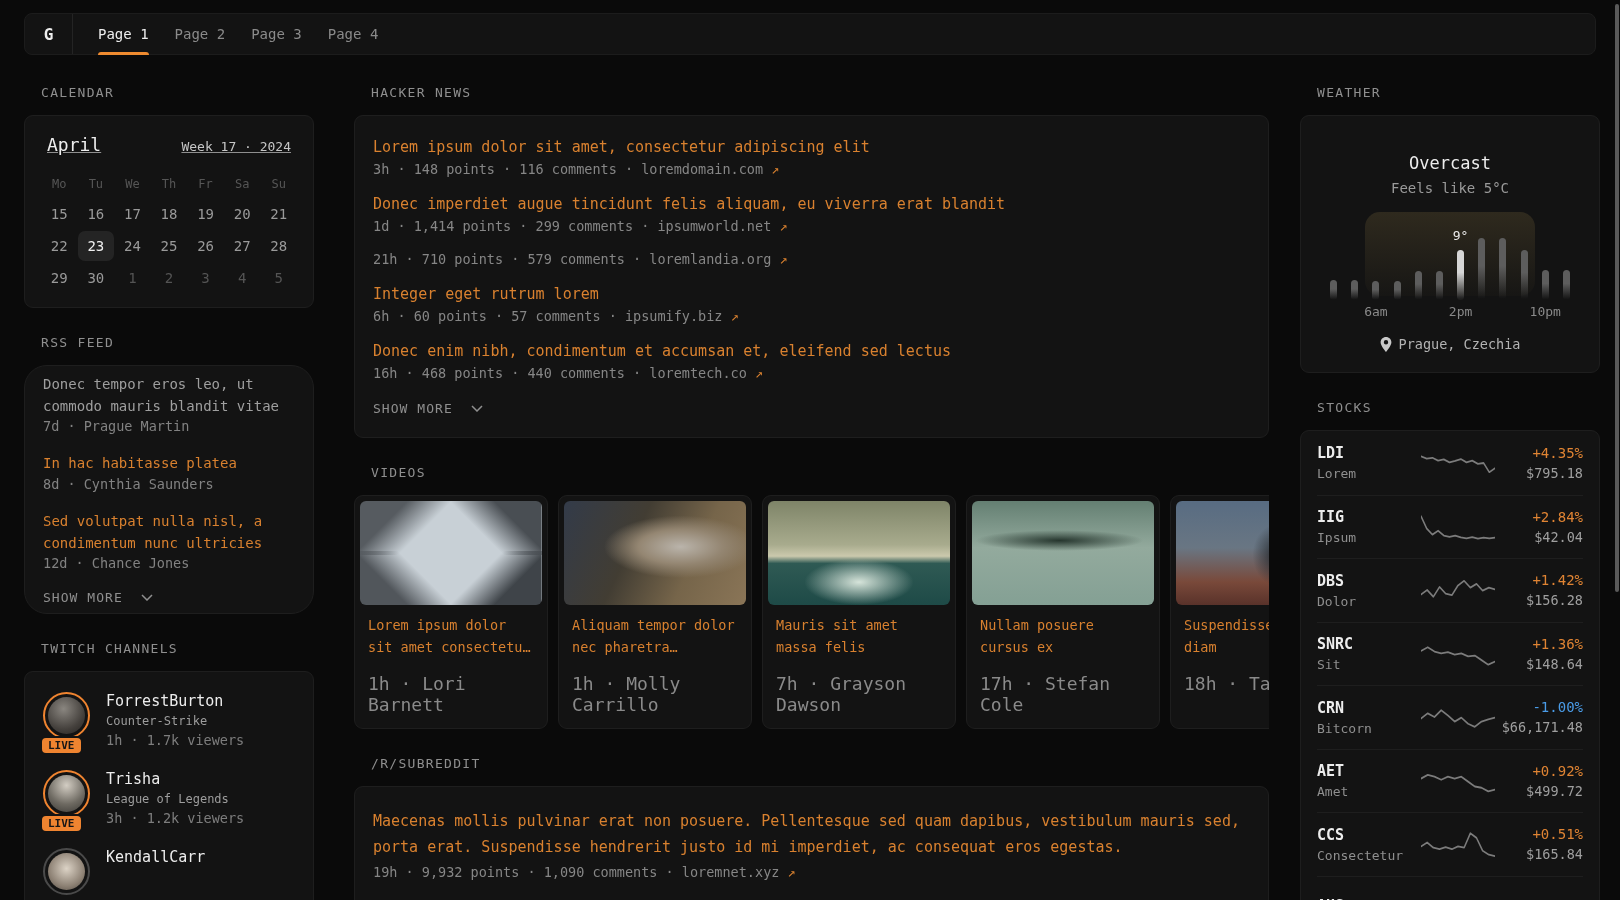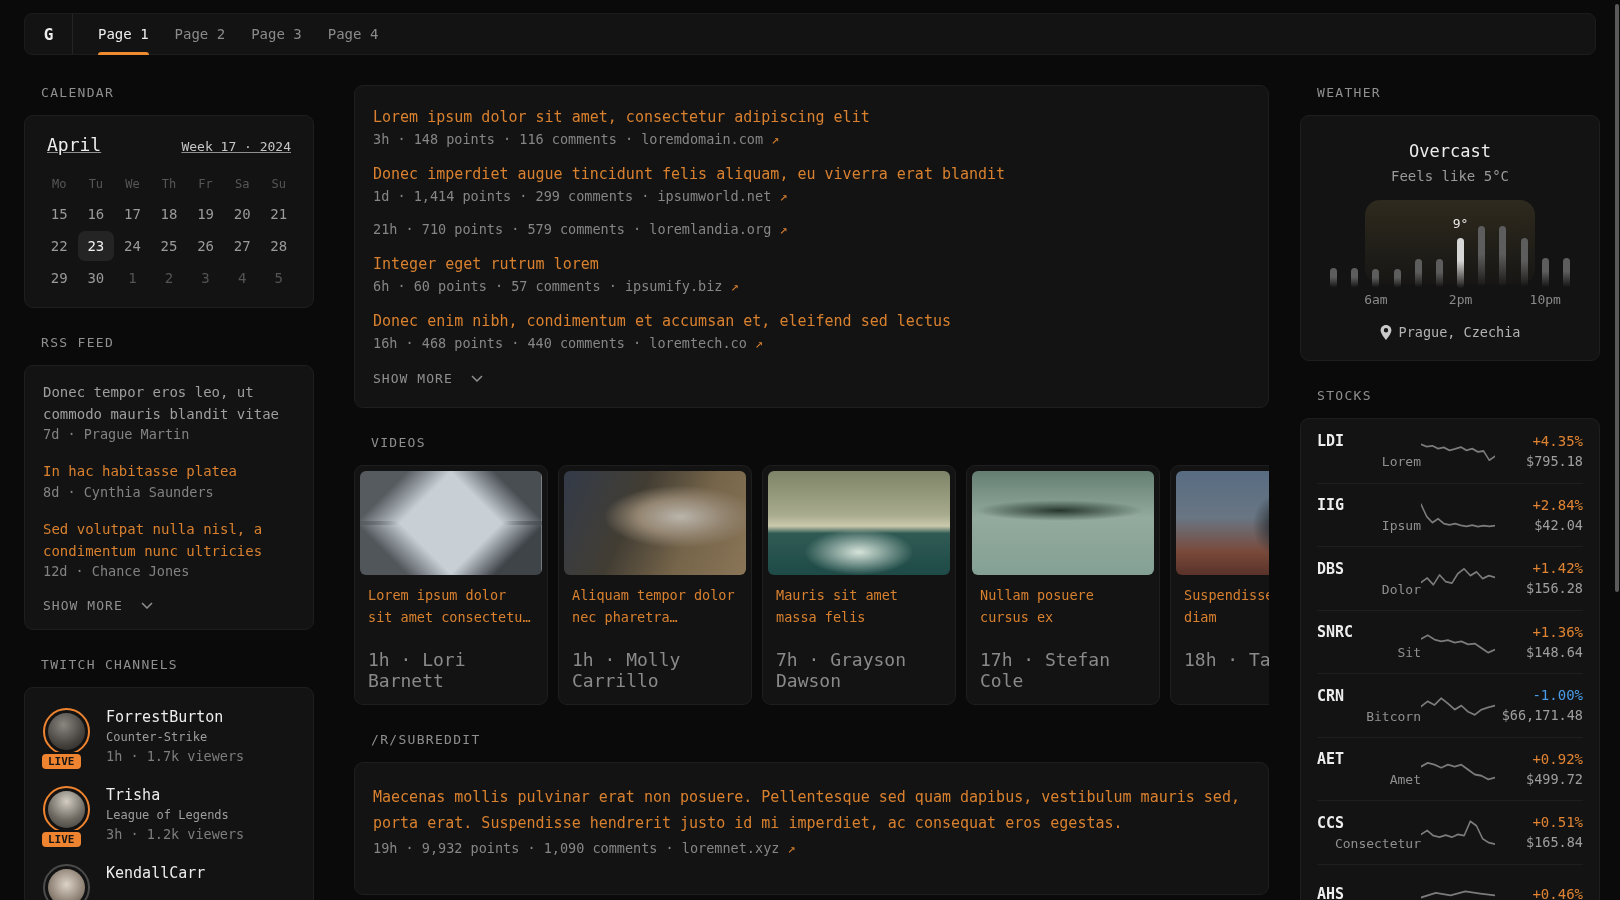--- a/index.html
+++ b/index.html
@@ -36,21 +36,21 @@
   .cal-head { display:flex; justify-content:space-between; align-items:baseline; padding:0 6px;text-decoration:underline; }
   .cal-month { color:#ededed; font-size:18px; }
   .cal-week { color:#c6c6c6; font-size:13px; }
   .cal-grid { display:grid; grid-template-columns:repeat(7,1fr); margin-top:16px; text-align:center; row-gap:2px; }
   .cal-dow { color:#565656; font-size:12px; padding:6px 0; }
   .cal-day { color:#9a9a9a; font-size:14px; padding:7px 0; border-radius:7px; }
   .cal-day.dim { color:#545454; }
   .cal-day.sel { background:#242424; color:#f0f0f0; }
 
   
-  .rss-card { padding:16px 18px; }
+  .rss-card { padding:8px 18px;border-radius:23px; }
   .rss-item { margin-bottom:19px; }
   .rss-title { color:#d9812f; line-height:1.55; cursor:pointer; }
   .rss-title.read { color:#9f9f9f; }
   .rss-meta { color:#828282; font-size:13.5px; margin-top:1px; }
   .show-more { display:flex; align-items:center; gap:18px; color:#8f8f8f; font-size:13px;
                letter-spacing:0.08em; cursor:pointer; margin-top:17px; }
 
   
   .tw-card { padding:20px 18px; }
   .tw-row { display:flex; gap:16px; margin-bottom:22px; cursor:pointer; }
@@ -89,25 +89,25 @@
         background-size:52% 52%;
         background-position:top left, top right, bottom left, bottom right; }
   .t2 { background:radial-gradient(ellipse 42% 30% at 64% 44%, #bab4ab 0%, #948672 55%, rgba(0,0,0,0) 100%),
         linear-gradient(115deg, #333b49 0%, #423d33 38%, #76654a 68%, #8a7557 100%); }
   .t3 { background:radial-gradient(ellipse 30% 22% at 50% 78%, #d6e4da 0%, rgba(214,228,218,0) 100%),
         linear-gradient(to bottom, #7e8468 0%, #a8ab8d 42%, #cbc9ad 53%, #2f5a54 60%, #1e4a47 100%); }
   .t4 { background:radial-gradient(ellipse 46% 10% at 48% 38%, #26362e 0%, rgba(38,54,46,0) 100%),
         linear-gradient(to bottom, #647f72 0%, #93aa9d 45%, #84a094 100%); }
   .t5 { background:radial-gradient(ellipse 14% 30% at 56% 52%, #23272c 0%, rgba(35,39,44,0) 100%),
         linear-gradient(to bottom, #586c82 0%, #697683 45%, #79493a 78%, #59322a 100%); }
-  .v-title { color:#d9812f; font-size:13.5px; line-height:1.6; margin:10px 8px 21px; white-space:pre-line; min-height:42px; }
+  .v-title { color:#d9812f; font-size:13.5px; line-height:1.6; margin:10px 8px 15px; white-space:pre-line; min-height:42px; }
   .v-meta { color:#8a8a8a; font-size:18px; margin:0 8px 8px; }
 
   
-  .w-card { padding:18px 16px 20px; }
+  .w-card { padding:30px 16px 20px; }
   .w-cond { color:#ededed; font-size:17px; text-align:center; margin-top:7px; }
   .w-feels { color:#9a9a9a; text-align:center; margin-top:7px; }
   .w-chart { position:relative; height:88px; width:254px; margin:16px auto 0; display:flex; align-items:flex-end; }
   .daylight { position:absolute; top:0; bottom:4px; border-radius:15px;
               background:linear-gradient(to bottom, rgba(206,172,92,0.15), rgba(206,172,92,0.02)); }
   .wcol { flex:1; position:relative; height:100%; display:flex; align-items:flex-end; justify-content:center; }
   .wbar { width:7px; border-radius:4px;
           background:linear-gradient(to top, rgba(92,92,92,0) 2%, #5d5d5d 55%); }
   .wbar.cur { background:linear-gradient(to top, rgba(210,210,210,0.05) 2%, #d6d6d6 55%); }
   .w-temp { position:absolute; color:#e9e9e9; font-size:13px; white-space:nowrap; transform:translateX(-50%); }
@@ -115,21 +115,21 @@
   .w-time { position:absolute; transform:translateX(-50%); color:#8a8a8a; font-size:13px; top:0; }
   .w-loc { display:flex; justify-content:center; align-items:center; gap:7px; color:#b3b3b3;
            font-size:13.5px; margin-top:15px; }
 
   
   .stocks-card { padding:0 16px; }
   .stock-row { display:flex; align-items:center; height:63.5px; border-top:1px solid #1e1e1e; cursor:pointer; }
   .stock-row:first-child { border-top:none; }
   .s-left { width:104px; flex:none; }
   .s-sym { color:#ededed; font-size:15px; font-weight:bold; }
-  .s-name { color:#8f8f8f; font-size:13px; margin-top:4px;text-align:right; }
+  .s-name { color:#8f8f8f; font-size:13px; margin-top:4px; }
   .s-spark { width:74px; height:36px; flex:none; }
   .s-spark svg { width:100%; height:100%; }
   .s-right { flex:1; text-align:right; }
   .s-chg { color:#e08433; font-size:14px; }
   .s-chg.neg { color:#4a9ce8; }
   .s-price { color:#9f9f9f; font-size:13.5px; margin-top:4px; }
 
   .scroll-thumb { position:fixed; right:1px; top:4px; width:4px; height:588px;
                   background:#5a5a5a; border-radius:2px; cursor:pointer; }
   .chev { display:inline-block; }
@@ -260,20 +260,21 @@
               <div class="tw-name">KendallCarr</div>
             </div>
           </div>
         </div>
       </div>
     </div>
 
     <div class="col-mid">
 
       <div class="section">
+        <div class="sec-label">HACKER NEWS</div>
         <div class="card hn-card">
           <div class="hn-item">
             <div class="hn-title">Lorem ipsum dolor sit amet, consectetur adipiscing elit</div>
             <div class="hn-meta"><span>3h · 148 points · 116 comments · loremdomain.com</span> <span class="arrow">↗</span></div>
           </div>
           <div class="hn-item">
             <div class="hn-title">Donec imperdiet augue tincidunt felis aliquam, eu viverra erat blandit</div>
             <div class="hn-meta"><span>1d · 1,414 points · 299 comments · ipsumworld.net</span> <span class="arrow">↗</span></div>
           </div>
           <div class="hn-item">

